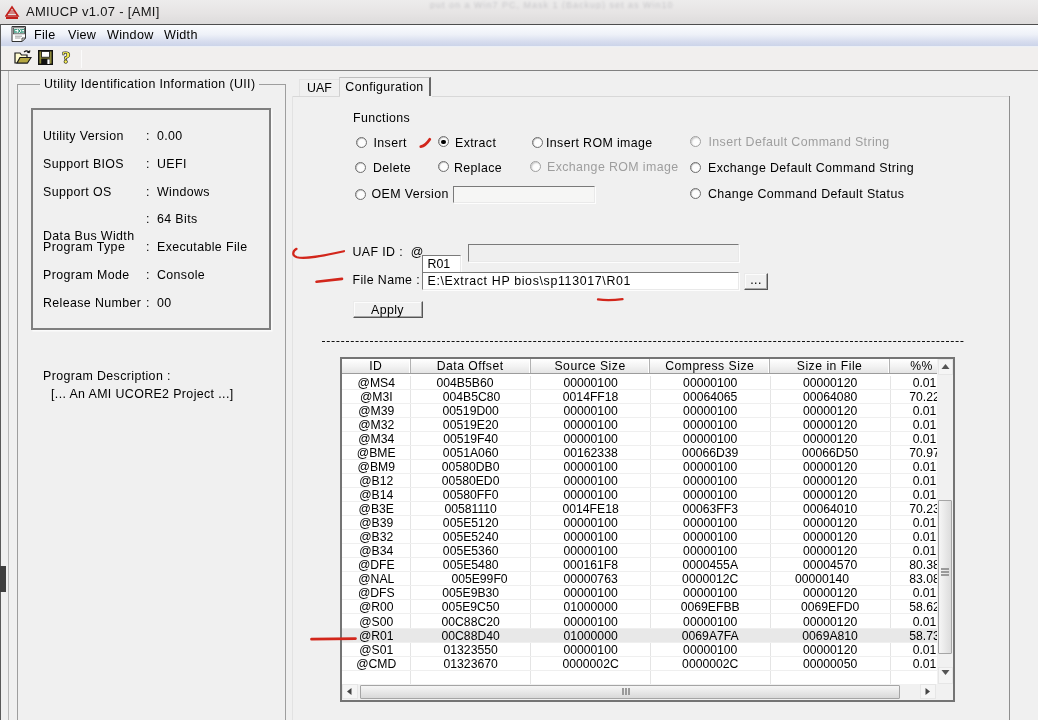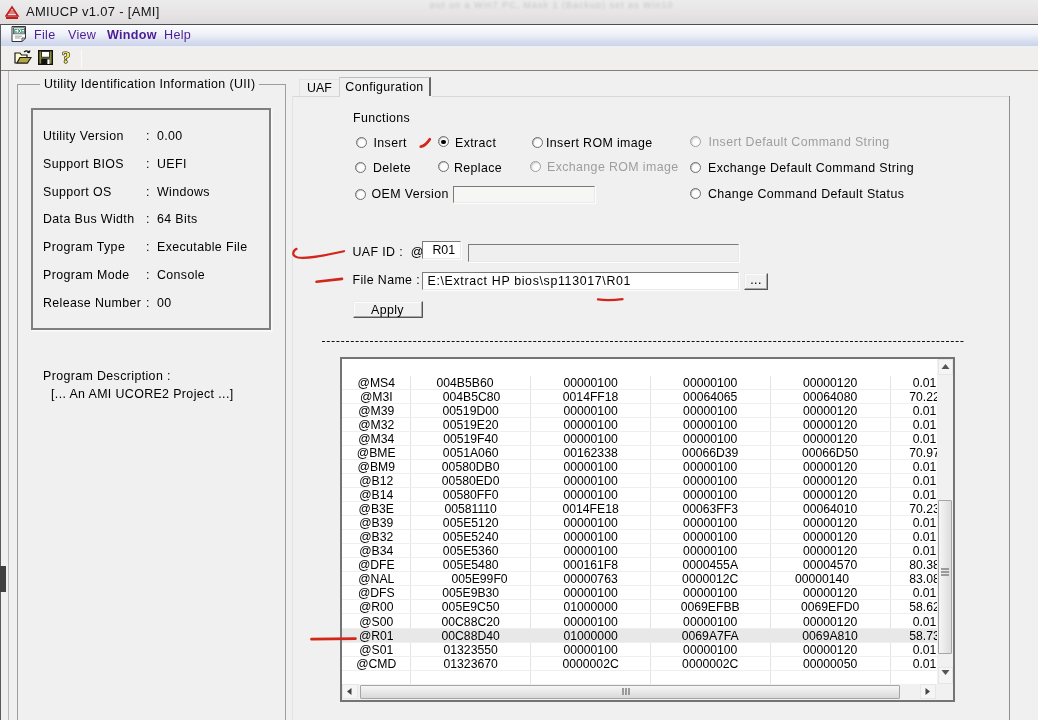--- a/index.html
+++ b/index.html
@@ -5,21 +5,21 @@
 html,body{width:1038px;height:720px;overflow:hidden;}
 body{position:relative;background:#f0f0f0;font-family:"Liberation Sans",sans-serif;font-size:12.4px;color:#000;}
 .abs{position:absolute;}
 .lbl{position:absolute;height:16px;line-height:16px;white-space:nowrap;letter-spacing:0.38px;}
 
 #titlebar{left:0;top:0;width:1038px;height:24px;background:linear-gradient(#edecec 0%,#e6e4e4 55%,#dddbdb 100%);}
 #title-text{left:26px;top:4px;font-size:13px;color:#161616;letter-spacing:0.3px;}
 
 #topline{left:0;top:24px;width:1038px;height:1px;background:#4e4e4e;}
 #menubar{left:0;top:25px;width:1038px;height:22px;background:linear-gradient(#fbfcfe 0%,#eef1f8 45%,#d6dcee 80%,#ccd4e9 100%);border-bottom:1px solid #eceff5;}
-.menuitem{position:absolute;top:27px;height:16px;line-height:16px;color:#4c1d95;font-size:12.6px;letter-spacing:0.3px;}
+.menuitem{position:absolute;top:27px;height:16px;line-height:16px;color:#000000;font-size:12.6px;letter-spacing:0.3px;}
 
 #toolbar{left:0;top:48px;width:1038px;height:23px;background:#f1efee;}
 #toolbar-bottom{left:0;top:70px;width:1038px;height:1px;background:#818181;}
 #tbsep{left:81px;top:50px;width:1px;height:18px;background:#c8c8c8;border-right:1px solid #fbfbfb;}
 
 #wleft1{left:0;top:24px;width:1px;height:696px;background:#5a5a5a;}
 #wleft2{left:8px;top:71px;width:1px;height:649px;background:#b9b9b9;}
 #wblob{left:0;top:566px;width:6px;height:26px;background:#3f3f3f;}
 
 #gbox{left:17px;top:84px;width:269px;height:700px;border:1px solid #9e9e9e;}
@@ -69,22 +69,22 @@
 <div class="abs" id="menubar"></div>
 <svg class="abs" style="left:10px;top:25px" width="18" height="18" viewBox="0 0 18 18">
  <path d="M2 1.5 h13.5 v11.5 l-3.5 3.5 h-10 z" fill="#fefefe" stroke="#333" stroke-width="1"></path>
  <rect x="3.4" y="2.8" width="11" height="6" fill="#fff" stroke="#444" stroke-width="0.8"></rect>
  <text x="3.9" y="7.9" font-size="5.4" font-family="Liberation Sans" fill="#0b8060" font-weight="bold">EXE</text>
  <path d="M12 16.5 l3.5 -3.5 h-3.5 z" fill="#e8e8e8" stroke="#333" stroke-width="0.8"></path>
  <path d="M5 11.2 h7 M5 13 h5.5" stroke="#888" stroke-width="0.8" fill="none"></path>
 </svg>
 <div class="menuitem" style="left:34px;">File</div>
 <div class="menuitem" style="left:68px;">View</div>
-<div class="menuitem" style="left:107px;font-weight:bold;">Window</div>
-<div class="menuitem" style="left:164px;">Help</div>
+<div class="menuitem" style="left:107px;">Window</div>
+<div class="menuitem" style="left:164px;">Width</div>
 <div class="abs" id="toolbar"></div>
 <div class="abs" id="tbsep"></div>
 <div class="abs" id="toolbar-bottom"></div>
 <svg class="abs" style="left:14px;top:49px" width="18" height="17" viewBox="0 0 18 17">
  <path d="M1 14 L1 4 L6 4 L7.5 6 L13 6 L13 14 Z" fill="#fffbd0" stroke="#1a1a1a" stroke-width="1.2"></path>
  <path d="M3 14 L6 8.5 L17 8.5 L13.5 14 Z" fill="#b5a742" stroke="#1a1a1a" stroke-width="1.2"></path>
  <path d="M10 3 q3 -2.4 5.2 0.2 M15.4 3.6 l0.5 -2.2 M15.4 3.6 l-2.2 -0.4" fill="none" stroke="#111" stroke-width="1.1"></path>
 </svg>
 <svg class="abs" style="left:38px;top:50px" width="15" height="15" viewBox="0 0 15 15">
  <rect x="0.7" y="0.7" width="13.6" height="13.6" fill="#8f8a3a" stroke="#111" stroke-width="1.4"></rect>
@@ -104,21 +104,21 @@
 <div class="abs" id="ibox"></div>
 <div class="lbl irow-l" style="top:128px">Utility Version</div>
 <div class="lbl irow-c" style="top:128px">:</div>
 <div class="lbl irow-v" style="top:128px">0.00</div>
 <div class="lbl irow-l" style="top:156px">Support BIOS</div>
 <div class="lbl irow-c" style="top:156px">:</div>
 <div class="lbl irow-v" style="top:156px">UEFI</div>
 <div class="lbl irow-l" style="top:184px">Support OS</div>
 <div class="lbl irow-c" style="top:184px">:</div>
 <div class="lbl irow-v" style="top:184px">Windows</div>
-<div class="lbl irow-l" style="top:211px">Data Bus Width</div>
+<div class="lbl irow-l" style="top:228px">Data Bus Width</div>
 <div class="lbl irow-c" style="top:211px">:</div>
 <div class="lbl irow-v" style="top:211px">64 Bits</div>
 <div class="lbl irow-l" style="top:239px">Program Type</div>
 <div class="lbl irow-c" style="top:239px">:</div>
 <div class="lbl irow-v" style="top:239px">Executable File</div>
 <div class="lbl irow-l" style="top:267px">Program Mode</div>
 <div class="lbl irow-c" style="top:267px">:</div>
 <div class="lbl irow-v" style="top:267px">Console</div>
 <div class="lbl irow-l" style="top:295px">Release Number</div>
 <div class="lbl irow-c" style="top:295px">:</div>
@@ -150,32 +150,42 @@
 <div class="lbl gray" style="left:547px;top:159px">Exchange ROM image</div>
 <span class="radio" style="left:690px;top:161.5px"></span>
 <div class="lbl" style="left:708px;top:159.5px">Exchange Default Command String</div>
 <span class="radio" style="left:354.5px;top:188.5px"></span>
 <div class="lbl" style="left:371.5px;top:186px">OEM Version</div>
 <div class="sunken" style="left:452.5px;top:186px;width:142px;height:17px;background:#f6f6f5;"></div>
 <span class="radio" style="left:690px;top:188px"></span>
 <div class="lbl" style="left:708px;top:186px">Change Command Default Status</div>
 
 <div class="lbl" style="left:352.5px;top:244px">UAF ID :&nbsp;&nbsp;@</div>
-<div class="sunken" style="left:421.5px;top:241px;width:39.5px;height:18px;padding:1px 0 0 5px;text-align:center;">R01</div>
+<div class="sunken" style="left:421.5px;top:255px;width:39.5px;height:18px;padding:1px 0 0 5px;">R01</div>
 <div class="sunken" style="left:468px;top:243.5px;width:271px;height:18px;background:#efefef;"></div>
 <div class="lbl" style="left:352.5px;top:271.5px">File Name :</div>
 <div class="sunken" style="left:421.5px;top:272px;width:317.5px;height:18px;padding:1px 0 0 5px;letter-spacing:0.65px;">E:\Extract HP bios\sp113017\R01</div>
 <div class="btn" style="left:744px;top:272.5px;width:24px;height:17px;line-height:13px;">...</div>
 <div class="btn" style="left:352.5px;top:300.5px;width:70px;height:17.5px;line-height:16px;">Apply</div>
 
 <svg class="abs" style="left:322px;top:340px" width="643" height="3" viewBox="0 0 643 3">
  <line x1="0" y1="1.5" x2="643" y2="1.5" stroke="#111" stroke-width="1.1" stroke-dasharray="3,1.8"></line>
 </svg>
 
 <div class="abs" id="tbl">
+ <div id="thead">
+  <span class="th" style="left:0;width:68.5px">ID</span>
+  <span class="th" style="left:68.5px;width:120.3px">Data Offset</span>
+  <span class="th" style="left:188.8px;width:119.6px">Source Size</span>
+  <span class="th" style="left:308.4px;width:119.7px">Compress Size</span>
+  <span class="th" style="left:428.1px;width:120px">Size in File</span>
+  <span class="th" style="left:548.1px;width:62.9px;border-right:none;">
+        <span style="position:absolute;left:-2.1px;width:67.2px;text-align:center;">%%</span>
+      </span>
+ </div>
  <div id="tbody">
   <div class="colline" style="left:68px"></div>
   <div class="colline" style="left:188.3px"></div>
   <div class="colline" style="left:307.9px"></div>
   <div class="colline" style="left:427.6px"></div>
   <div class="colline" style="left:547.6px"></div>
 <div class="tr" style="top:0.00px">
         <span class="c" style="left:0.0px;width:68.5px">@MS4</span>
         <span class="c" style="left:68.5px;width:109px">004B5B60</span>
         <span class="c" style="left:188.8px;width:119.6px">00000100</span>

